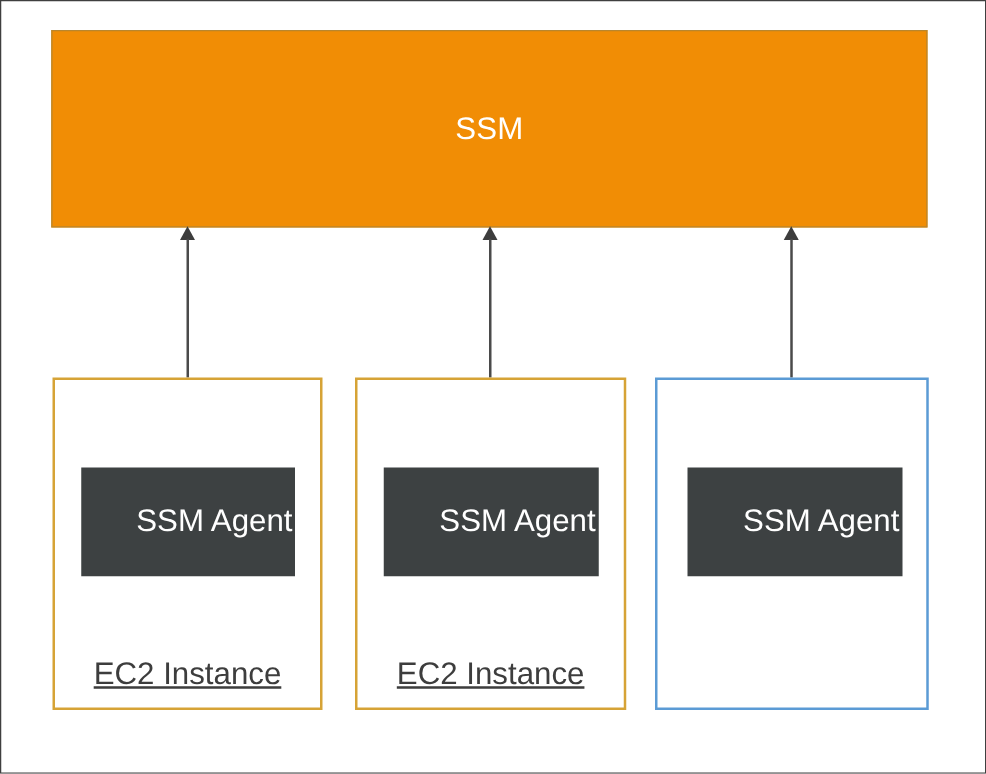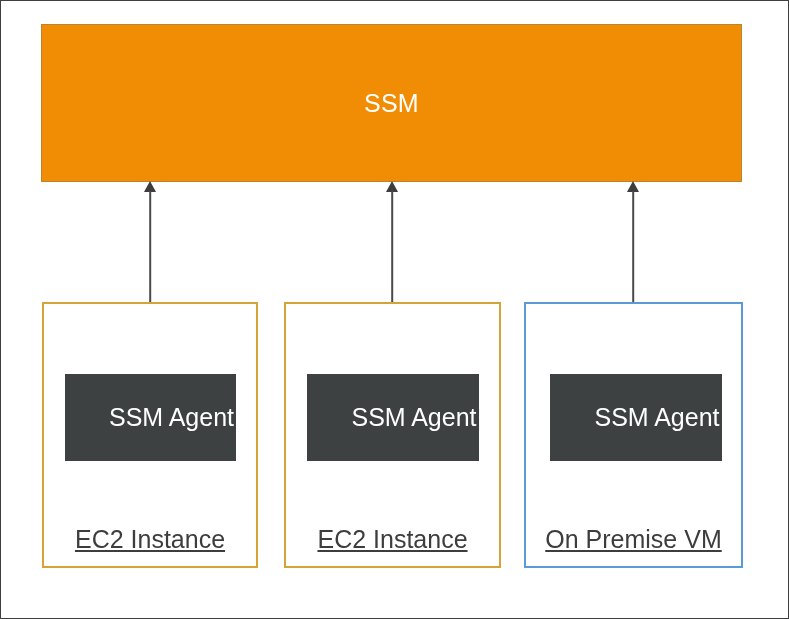--- a/index.html
+++ b/index.html
@@ -147,16 +147,15 @@
     <div class="agent-box" style="left:21px; top:70px; width:172px; height:87px;">
       <span class="agent-label">SSM Agent</span>
     </div>
     <div class="instance-label">EC2 Instance</div>
   </div>
 
   <div class="instance-box blue" style="left:523px; width:219px;">
     <div class="agent-box" style="left:24px; top:70px; width:172px; height:87px;">
       <span class="agent-label">SSM Agent</span>
     </div>
-    <div class="instance-label">On Premise VM</div>
   </div>
 
 </div>
 
 </body></html>

